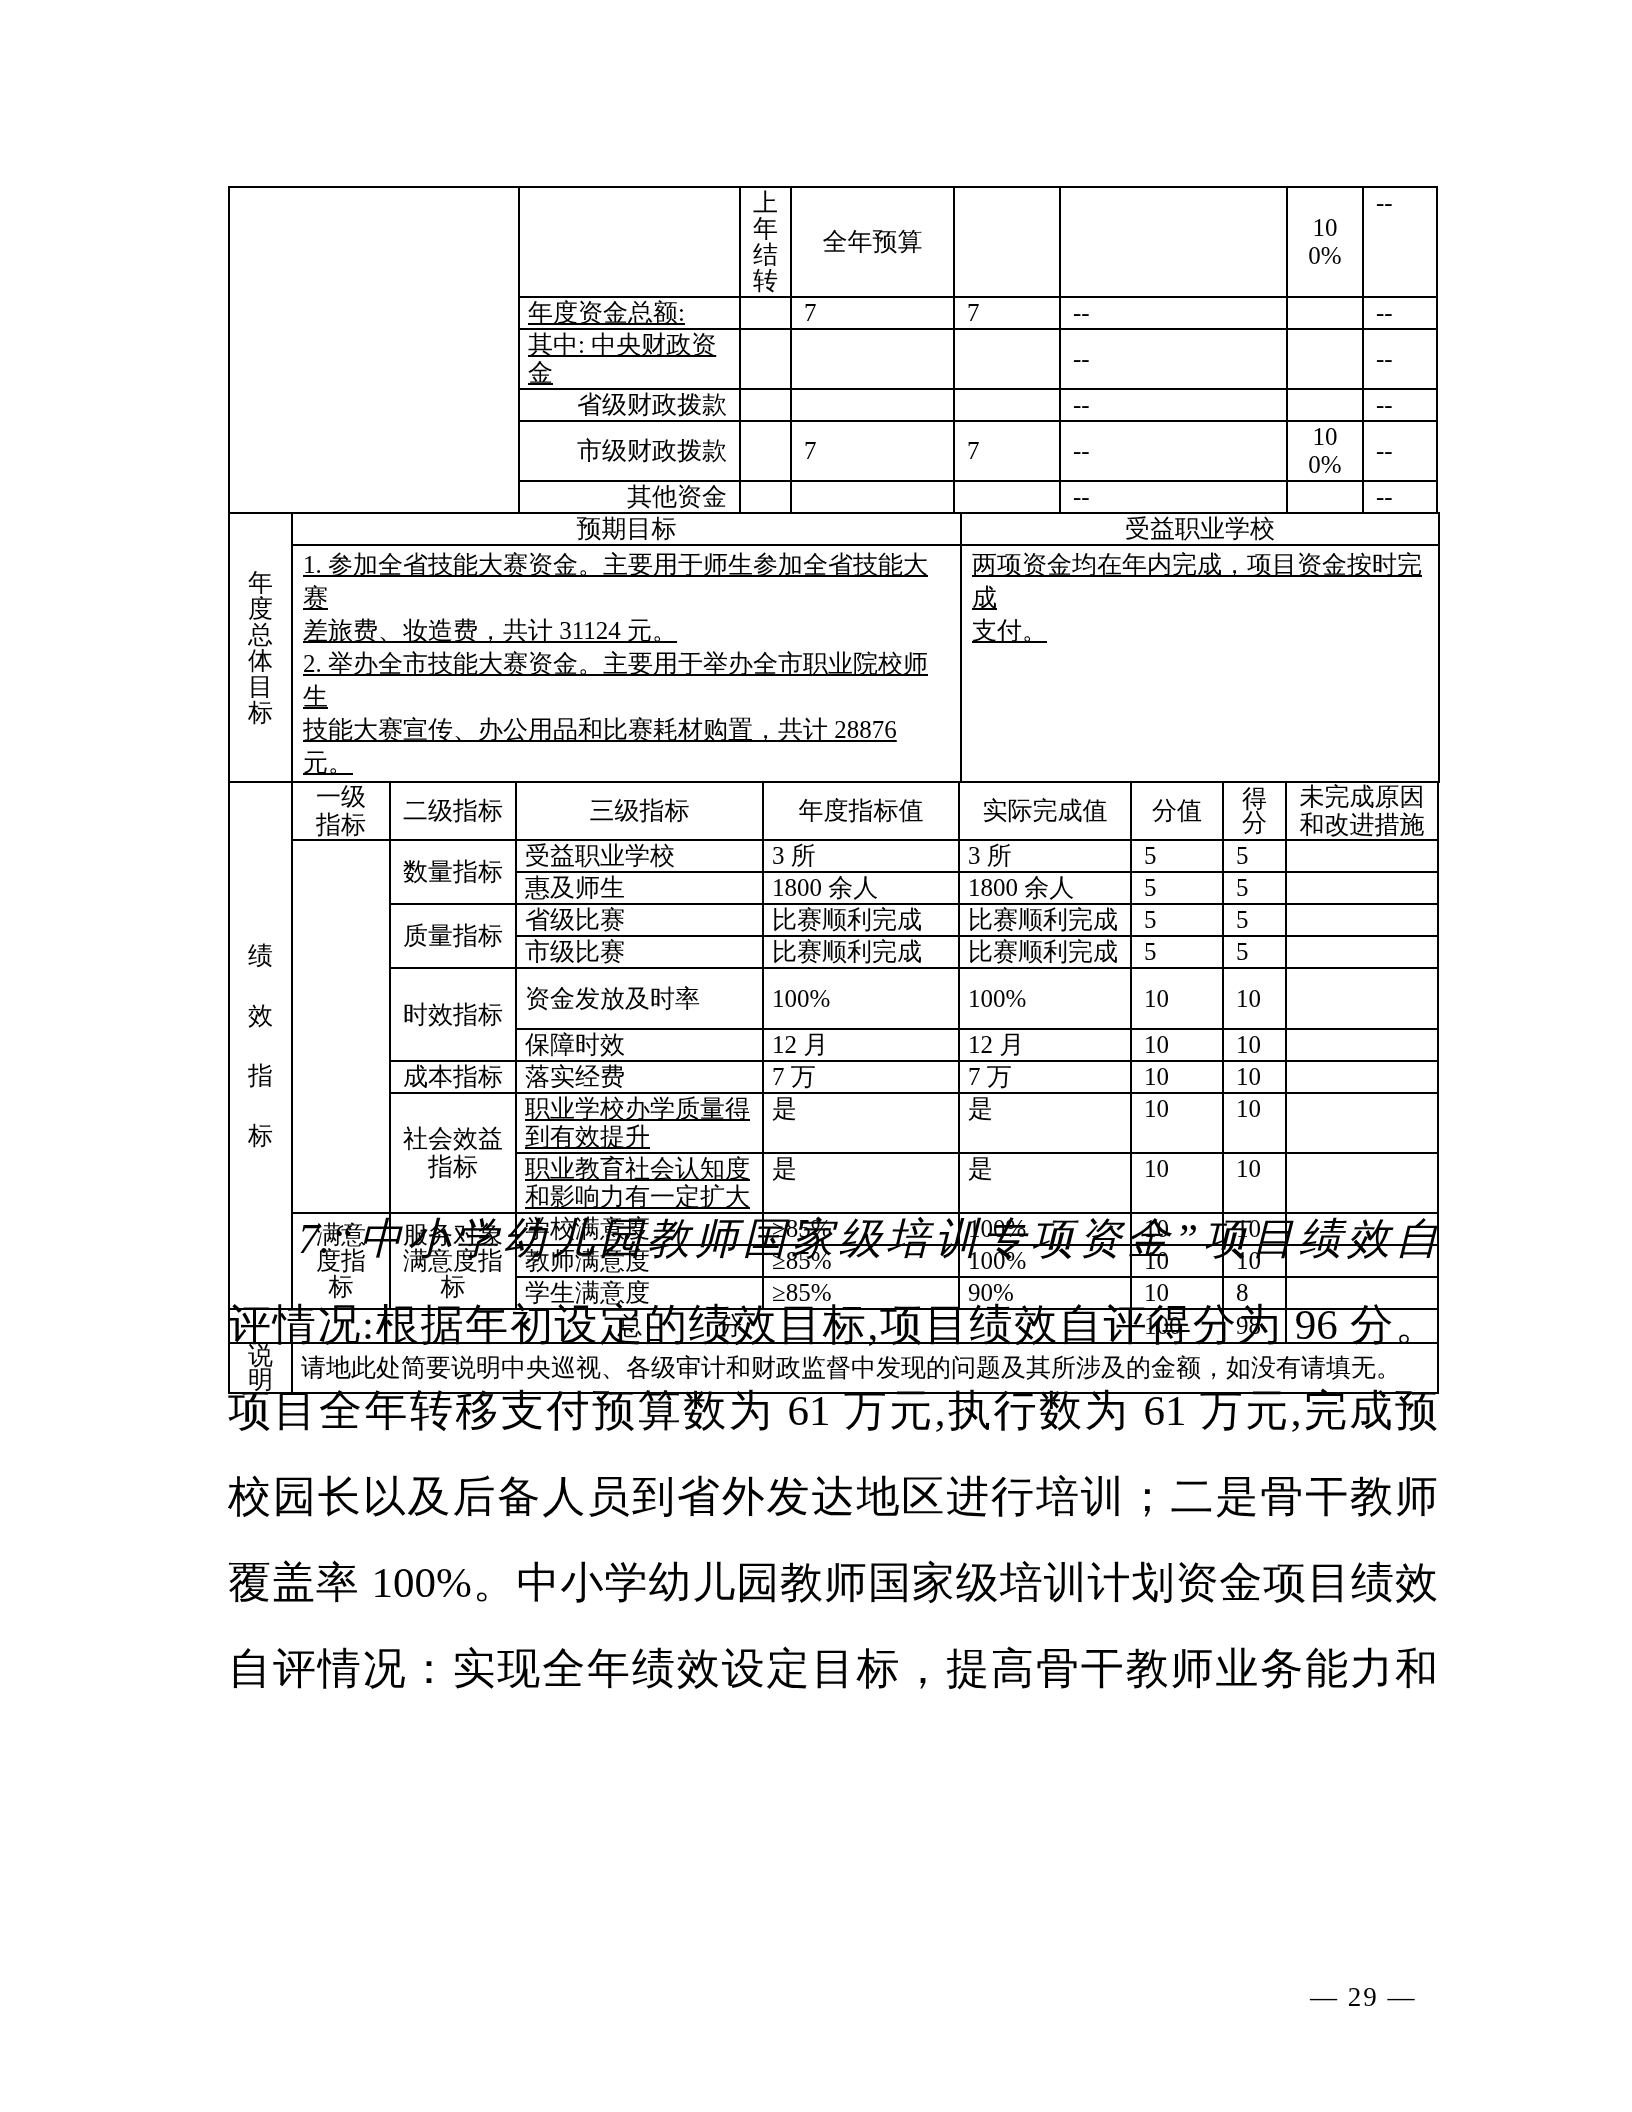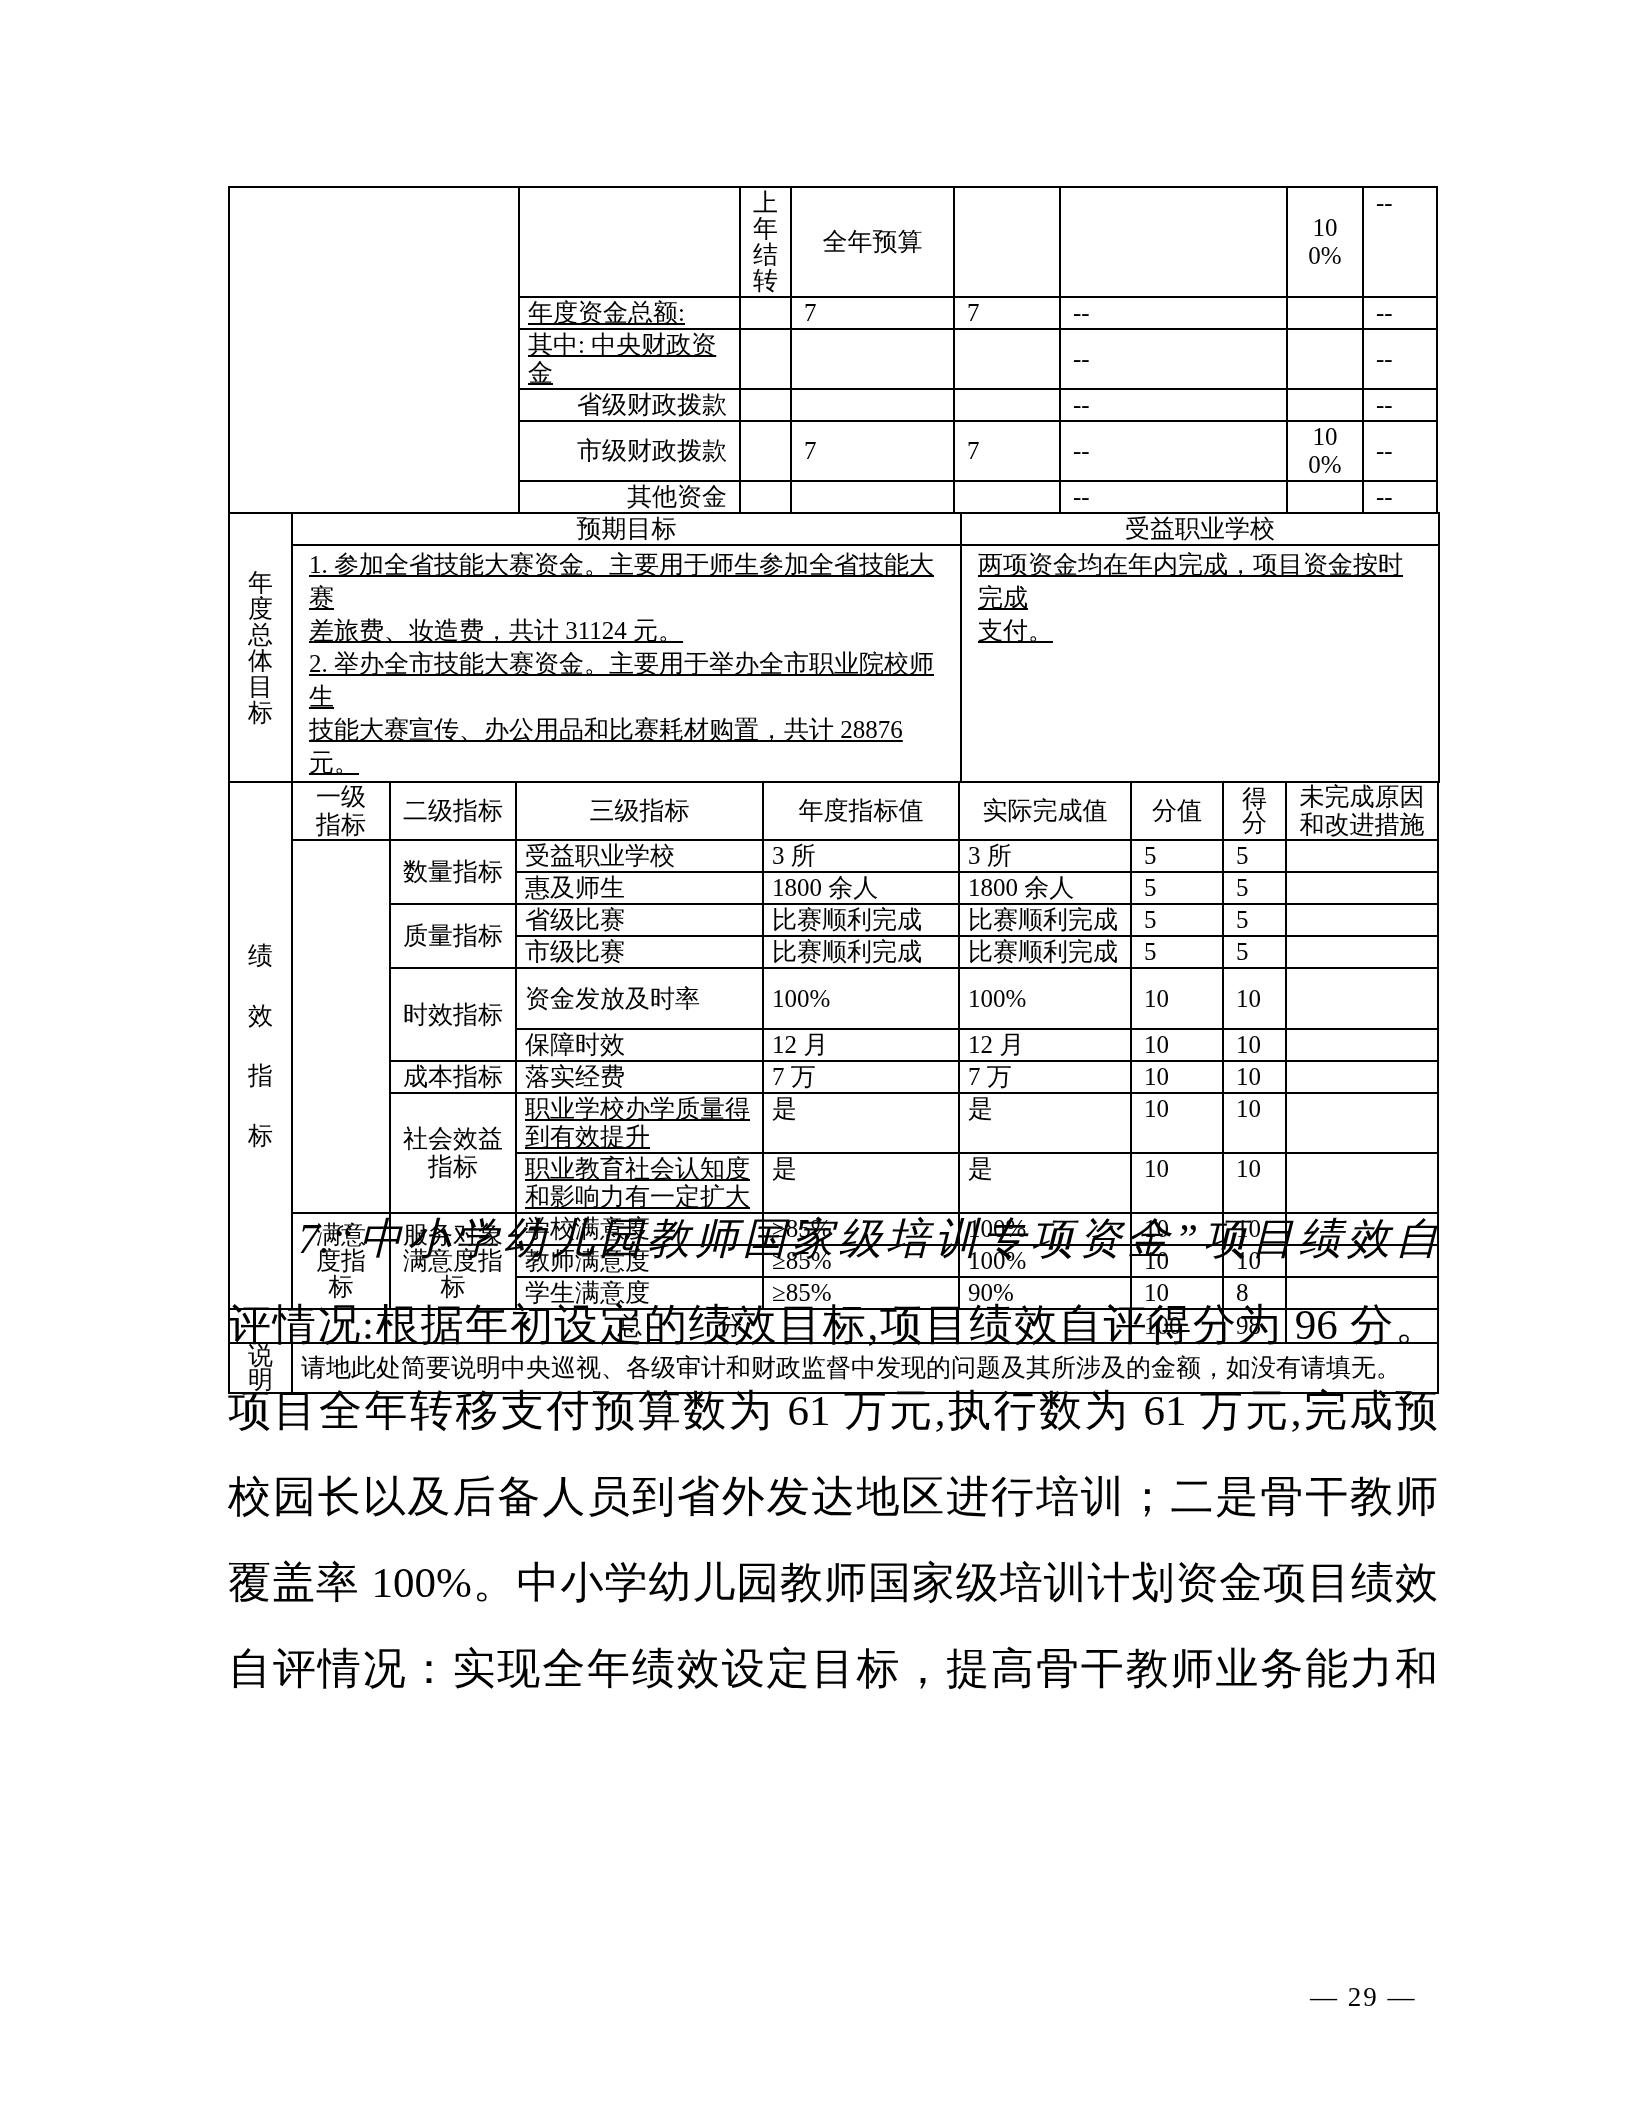--- a/index.html
+++ b/index.html
@@ -16,21 +16,21 @@
   }
   .pre{white-space:pre-line;text-decoration:underline;}
   .ctr{text-align:center;}
   .rgt{text-align:right;padding-right:12px;margin-left:44px;}
   .val{text-align:left;padding-left:12px;}
   .top{vertical-align:top;}
   .vlabel{text-align:center;white-space:pre-line;padding:0 2px;}
   .lh26{line-height:26px;}
   .lh60{line-height:60px;}
   .lh24{line-height:24px;}
-  .goaltext{vertical-align:top;text-align:left;line-height:33px;padding:2px 16px;}
+  .goaltext{vertical-align:top;text-align:left;line-height:33px;padding:2px 10px;}
   .para{position:absolute;left:228px;top:1196px;width:1210px;font-size:43px;}
   .pline{
     height:86px;line-height:86px;white-space:nowrap;
     text-align:justify;text-align-last:justify;
   }
   .pline.first{padding-left:70px;font-style:italic;}
   .pline.last{text-align-last:left;}
   .pagenum{position:absolute;left:1310px;top:1982px;font-size:27px;letter-spacing:2px;}
 </style>
 </head>

